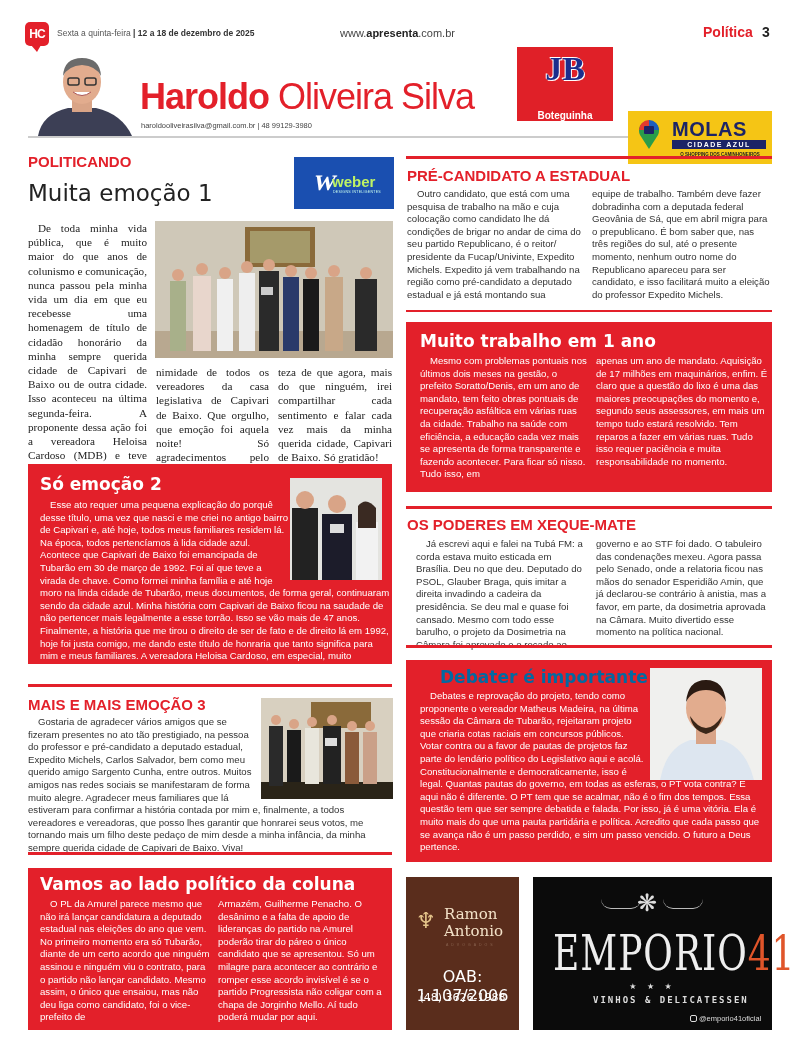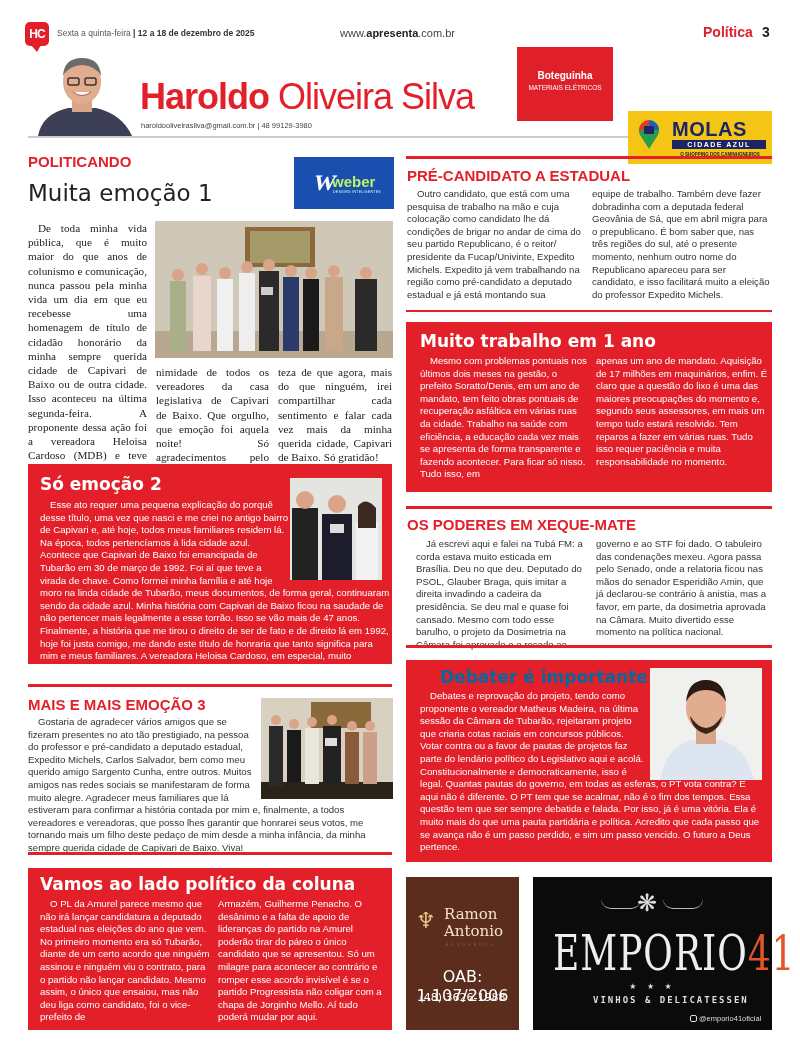--- a/index.html
+++ b/index.html
@@ -144,20 +144,21 @@
   </svg>
 </div>
 <div class="abs author">
   <b>Haroldo</b><span> Oliveira Silva</span>
 </div>
 <div class="abs contact">haroldooliveirasilva@gmail.com.br | 48 99129-3980</div>
 <div class="abs header-rule"></div>
 <div class="abs header-rule-knob"></div>
 
 <div class="abs ad-jb">
+  <div class="mono">JB</div>
   <div class="n1">Boteguinha</div>
   <div class="n2">MATERIAIS ELÉTRICOS</div>
 </div>
 <div class="abs ad-molas">
   <svg class="pin" viewBox="0 0 22 30">
     <path d="M11 30 L2 16 A10 10 0 1 1 20 16 Z" fill="#2a9d4a"></path>
     <path d="M11 1 A10 10 0 0 1 21 11 L11 11 Z" fill="#1f5fbf"></path>
     <path d="M1 11 A10 10 0 0 1 11 1 L11 11 Z" fill="#e23b2e"></path>
     <rect x="6" y="7" width="10" height="8" rx="1" fill="#1c2466"></rect>
   </svg>

